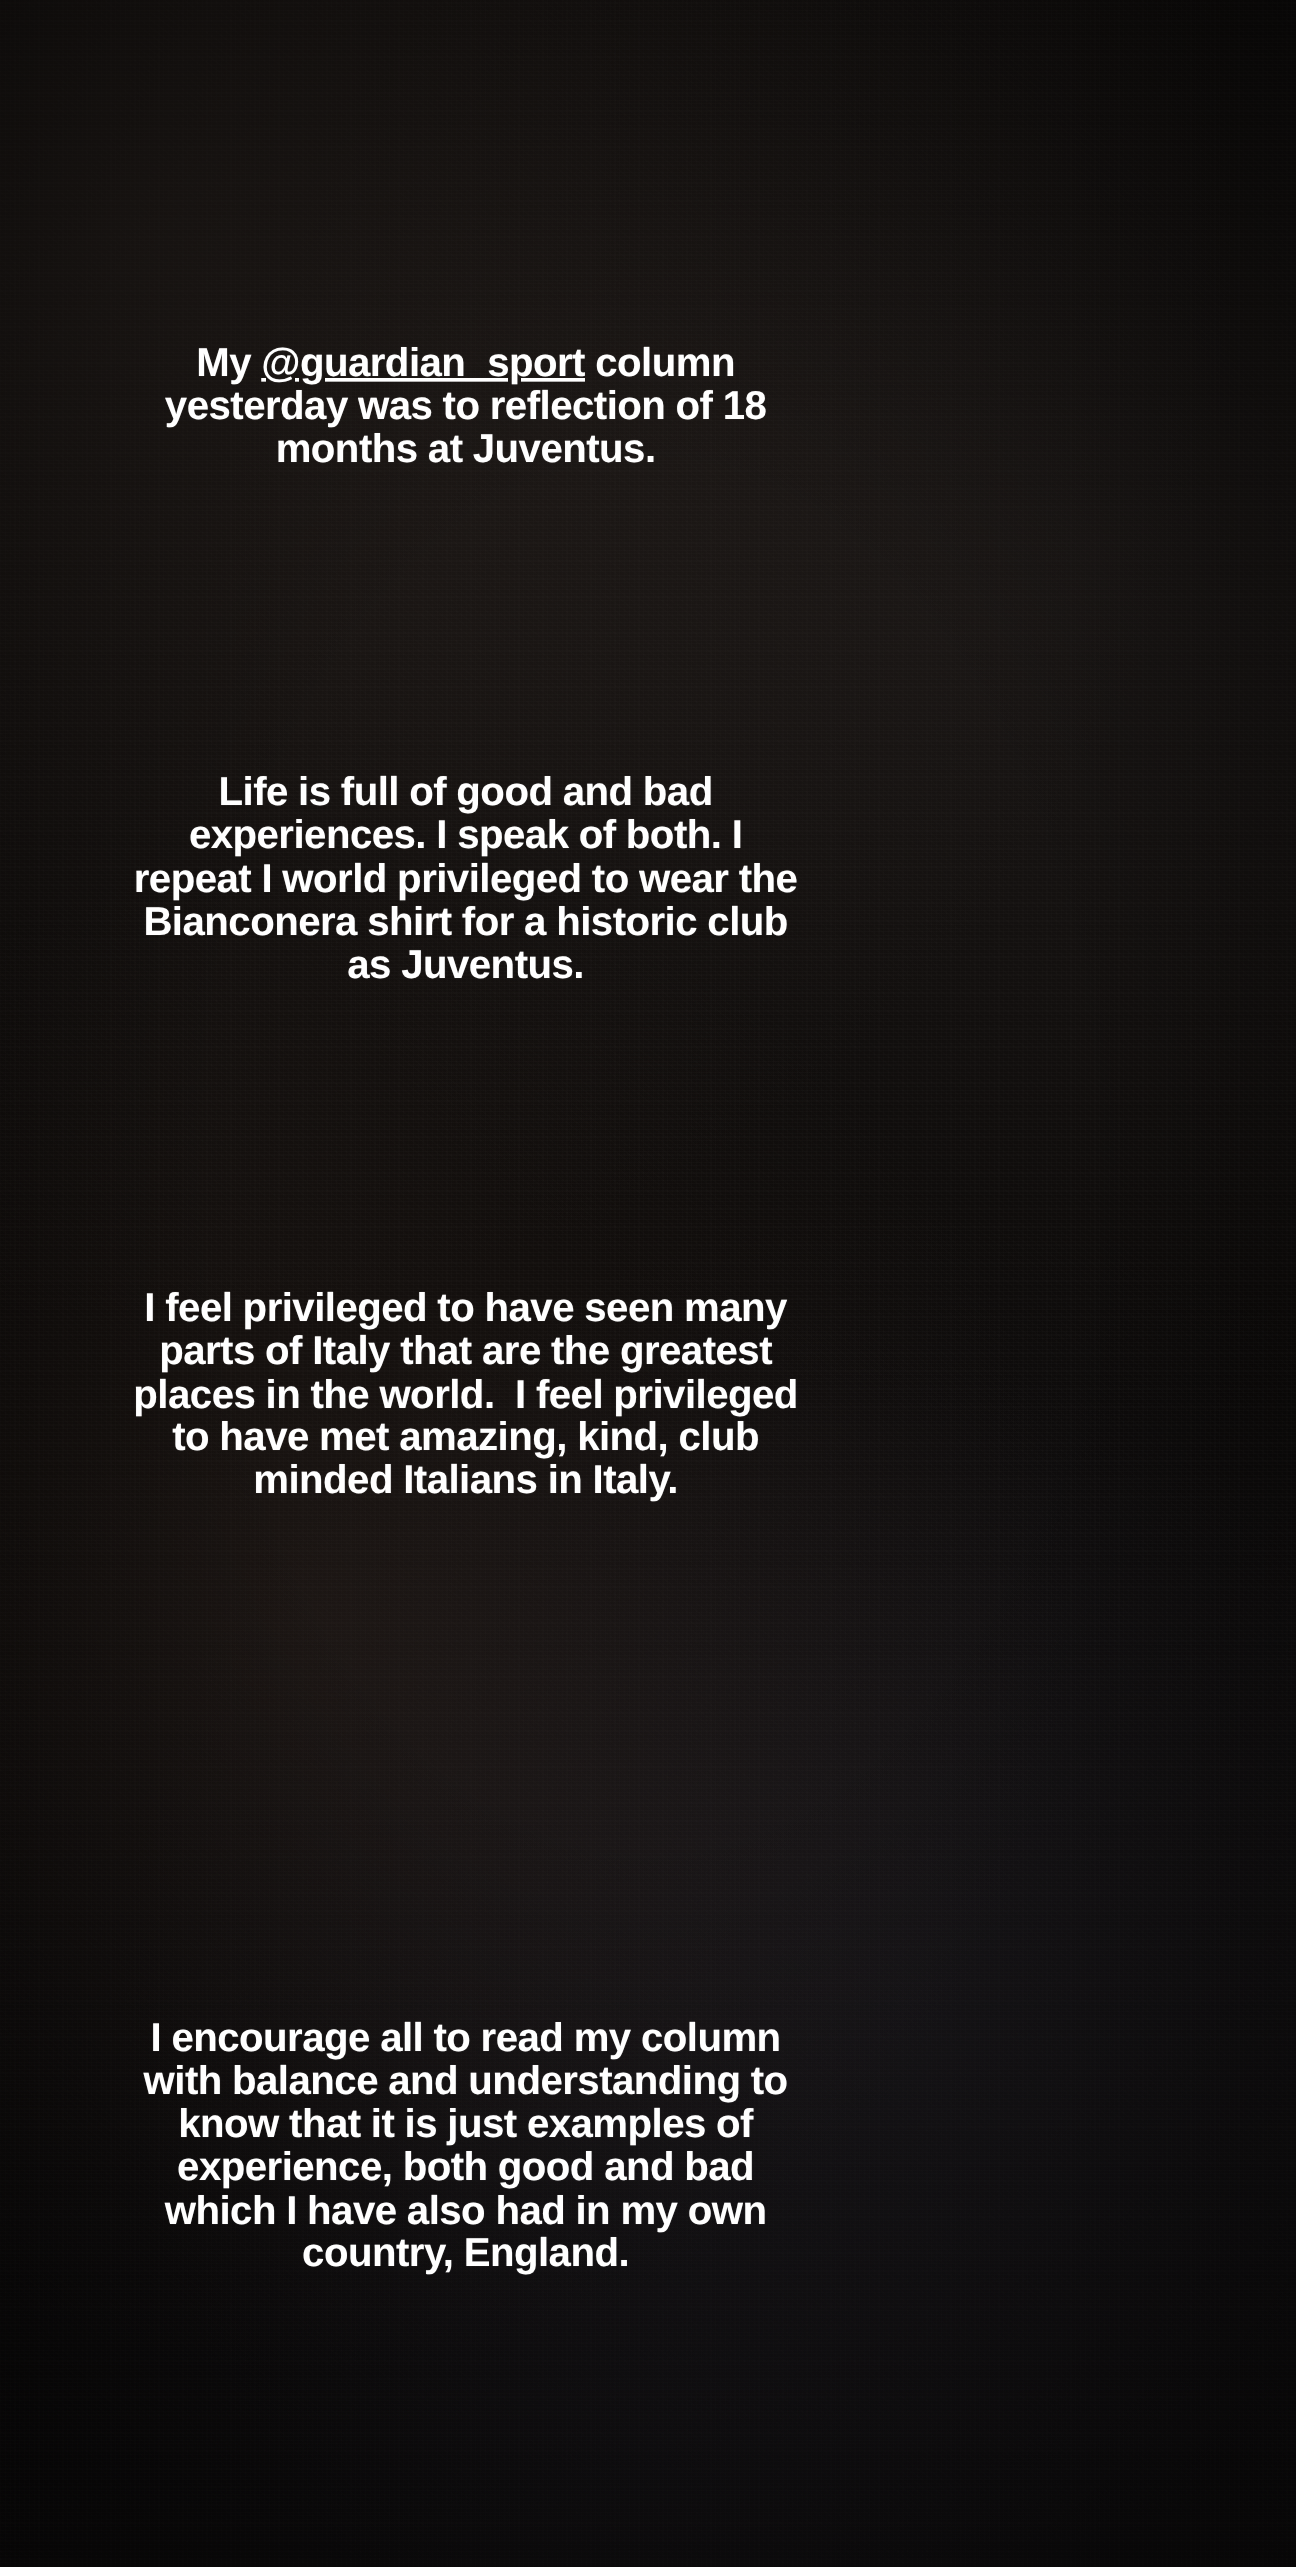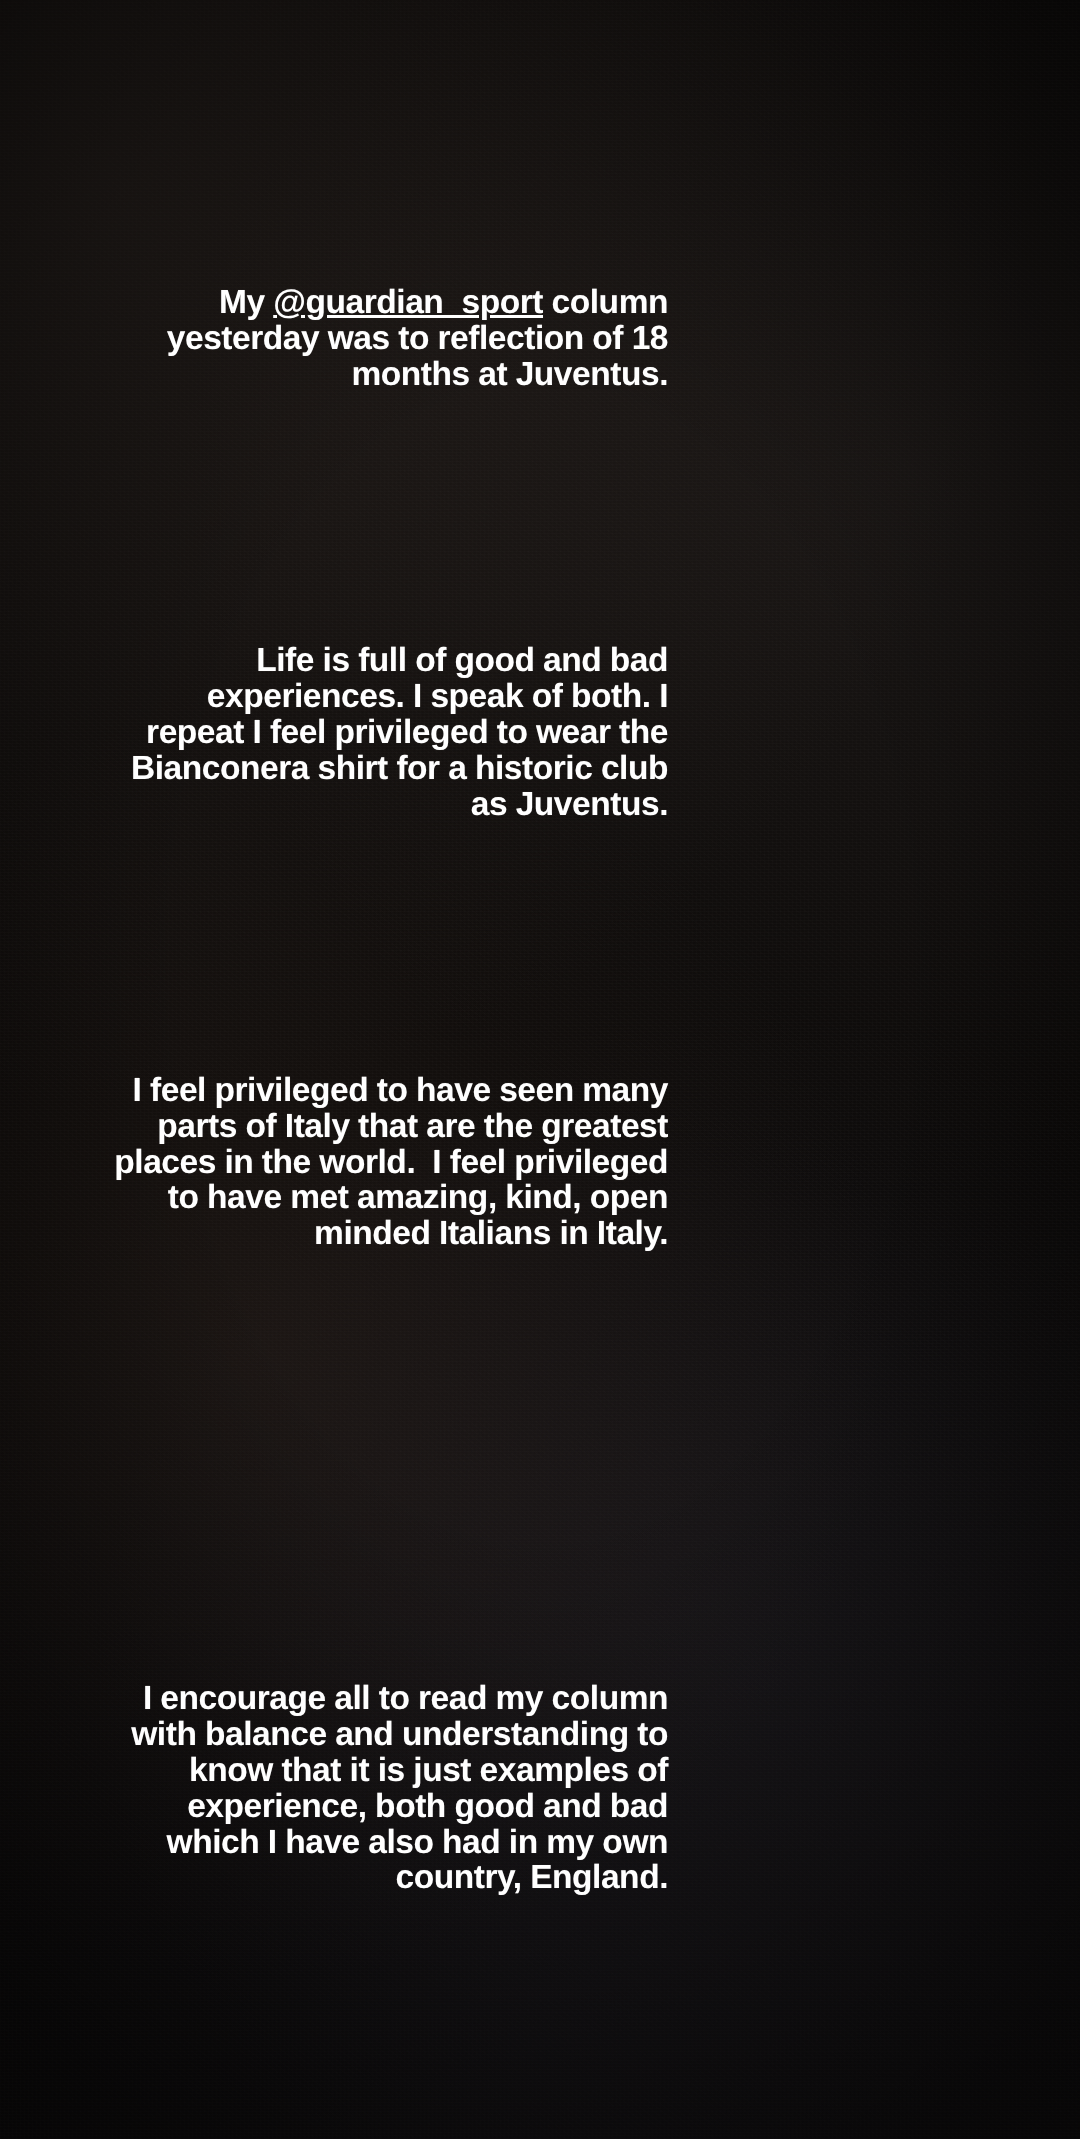--- a/index.html
+++ b/index.html
@@ -64,21 +64,20 @@
     word-spacing: -0.3px;
     text-rendering: geometricPrecision;
     -webkit-font-smoothing: antialiased;
     text-shadow: 0 0 1px rgba(255,255,255,0.25);
   }
 
   .para {
     margin: 0;
     padding: 0;
     white-space: pre-wrap;
-    text-align: right;
   }
   .gap-1 { height: 35.8px; }
 
   .mention {
     text-decoration: underline;
     text-decoration-thickness: 2.5px;
     text-underline-offset: 1.5px;
   }
 </style>
 </head>
@@ -89,25 +88,25 @@
   <div id="noise-a"></div>
   <div id="noise-b"></div>
   <div id="vignette"></div>
 
   <div id="story-text">
 
     <p class="para"><span>My </span><span class="mention">@guardian_sport</span><span> column yesterday was to reflection of 18 months at Juventus.</span></p>
 
     <div class="gap-1"></div>
 
-    <p class="para">Life is full of good and bad experiences. I speak of both. I repeat I feel privileged to wear the Bianconera shirt for a historic club as Juventus.</p>
+    <p class="para">Life is full of good and bad experiences. I speak of both. I repeat I world privileged to wear the Bianconera shirt for a historic club as Juventus.</p>
 
     <div class="gap-1"></div>
 
-    <p class="para">I feel privileged to have seen many parts of Italy that are the greatest places in the world.  I feel privileged to have met amazing, kind, open minded Italians in Italy.</p>
+    <p class="para">I feel privileged to have seen many parts of Italy that are the greatest places in the world.  I feel privileged to have met amazing, kind, club minded Italians in Italy.</p>
 
     <div class="gap-1"></div>
 
 
     <div class="gap-1"></div>
 
     <p class="para">I encourage all to read my column with balance and understanding to know that it is just examples of experience, both good and bad which I have also had in my own country, England.</p>
 
     
 

